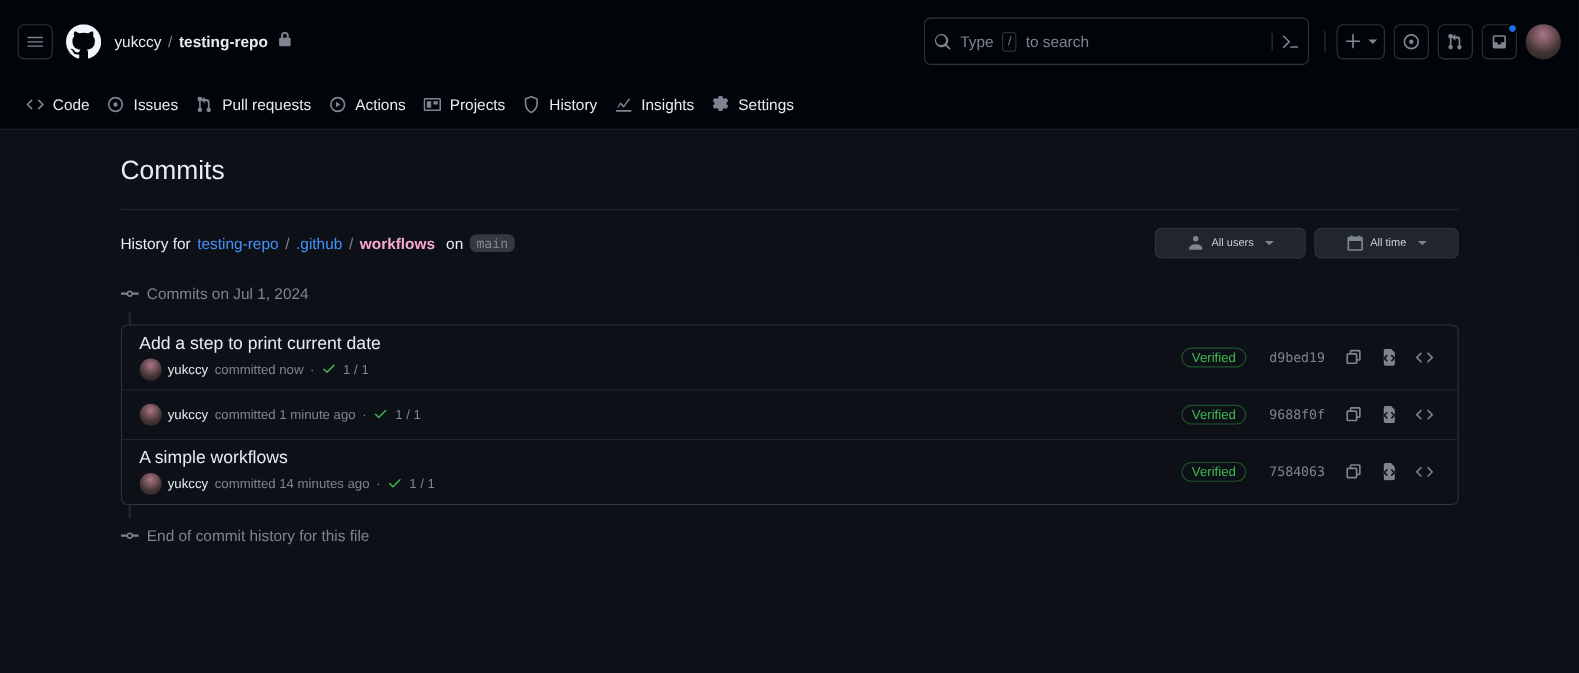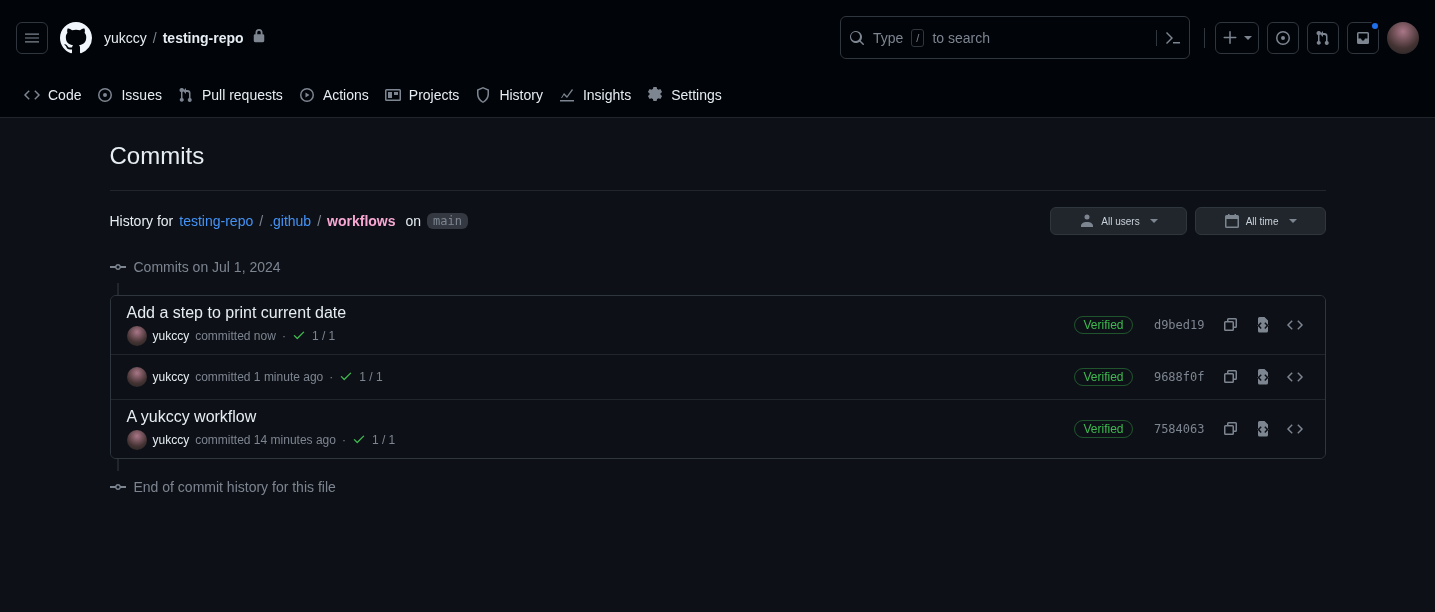--- a/index.html
+++ b/index.html
@@ -385,21 +385,21 @@
               <span class="mini-btn">
                 <svg width="16" height="16" viewBox="0 0 16 16">
                   <path d="M4.7 3.3L.4 7.6a.5.5 0 000 .8l4.3 4.3 1-1L2 8l3.7-3.7-1-1zm6.6 0l-1 1L14 8l-3.7 3.7 1 1 4.3-4.3a.5.5 0 000-.8L11.3 3.3z"></path>
                 </svg>
               </span>
             </div>
           </div>
         </div>
         <div class="commit">
           <div class="commit-main">
-            <div class="commit-title">A yukccy workflow</div>
+            <div class="commit-title">A simple workflows</div>
             <div class="commit-meta">
               <span class="mini-avatar"></span>
               <span class="author">yukccy</span>
               <span>committed 14 minutes ago</span>
               <span class="dot">·</span>
               <span class="check"><svg viewBox="0 0 16 16">
                   <path d="M13.78 4.22a.75.75 0 010 1.06l-7.25 7.25a.75.75 0 01-1.06 0L2.22 9.28a.75.75 0 111.06-1.06L6 10.94l6.72-6.72a.75.75 0 011.06 0z"></path>
                 </svg></span>
               <span>1 / 1</span>
             </div>

